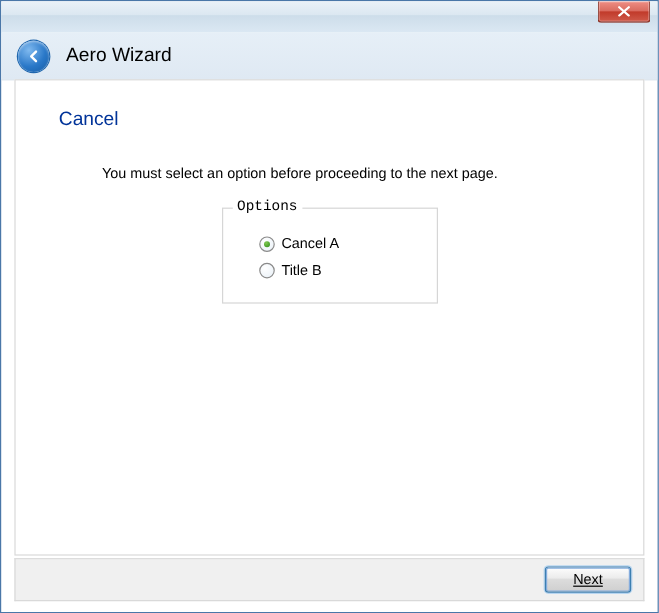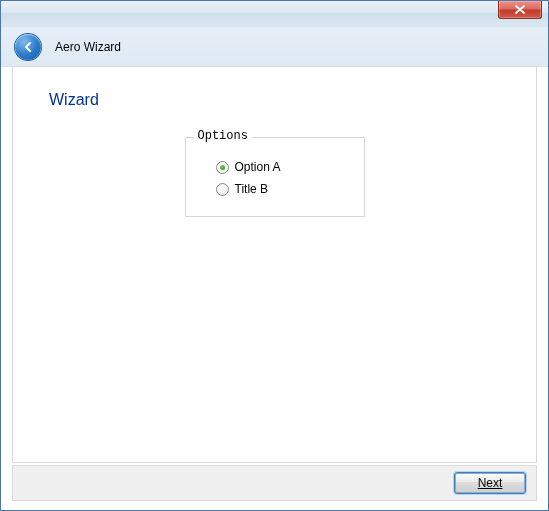--- a/index.html
+++ b/index.html
@@ -54,21 +54,21 @@
     background: radial-gradient(circle at 35% 30%, #7fb9ef 0%, #2a78c8 55%, #135aa3 100%);
     box-shadow: inset 0 1px 2px rgba(255,255,255,0.5), 0 0 0 1px #1f66ad;
     display: flex;
     align-items: center;
     justify-content: center;
     margin-right: 14px;
   }
   .back-btn svg { display:block; }
   .wizard-name {
     color: #000;
-    font-size: 12px;
+    font-size: 16px;
   }
   
   .content-wrap {
     position: absolute;
     top: 66px;
     left: 12px;
     right: 12px;
     bottom: 48px;
     background: #ffffff;
     border: 1px solid #d9d9d9;
@@ -184,28 +184,29 @@
       <svg width="14" height="14" viewBox="0 0 14 14">
         <path d="M9 3 L5 7 L9 11" stroke="#fff" stroke-width="2" fill="none" stroke-linecap="round" stroke-linejoin="round"></path>
       </svg>
     </span>
   </div>
   <div class="wizard-name">Aero Wizard</div>
 </div>
 
 <div class="content-wrap">
   <div class="content">
-    <h1 class="page-title">Wizard</h1>
+    <h1 class="page-title">Cancel</h1>
+    <p class="instruction">You must select an option before proceeding to the next page.</p>
 
     <div class="groupbox">
       <div class="legend">Options</div>
 
       <div class="radio-row">
         <span class="radio checked"></span>
-        <span>Option A</span>
+        <span>Cancel A</span>
       </div>
       <div class="radio-row">
         <span class="radio"></span>
         <span>Title B</span>
       </div>
     </div>
   </div>
 </div>
 
 <div class="footer">

